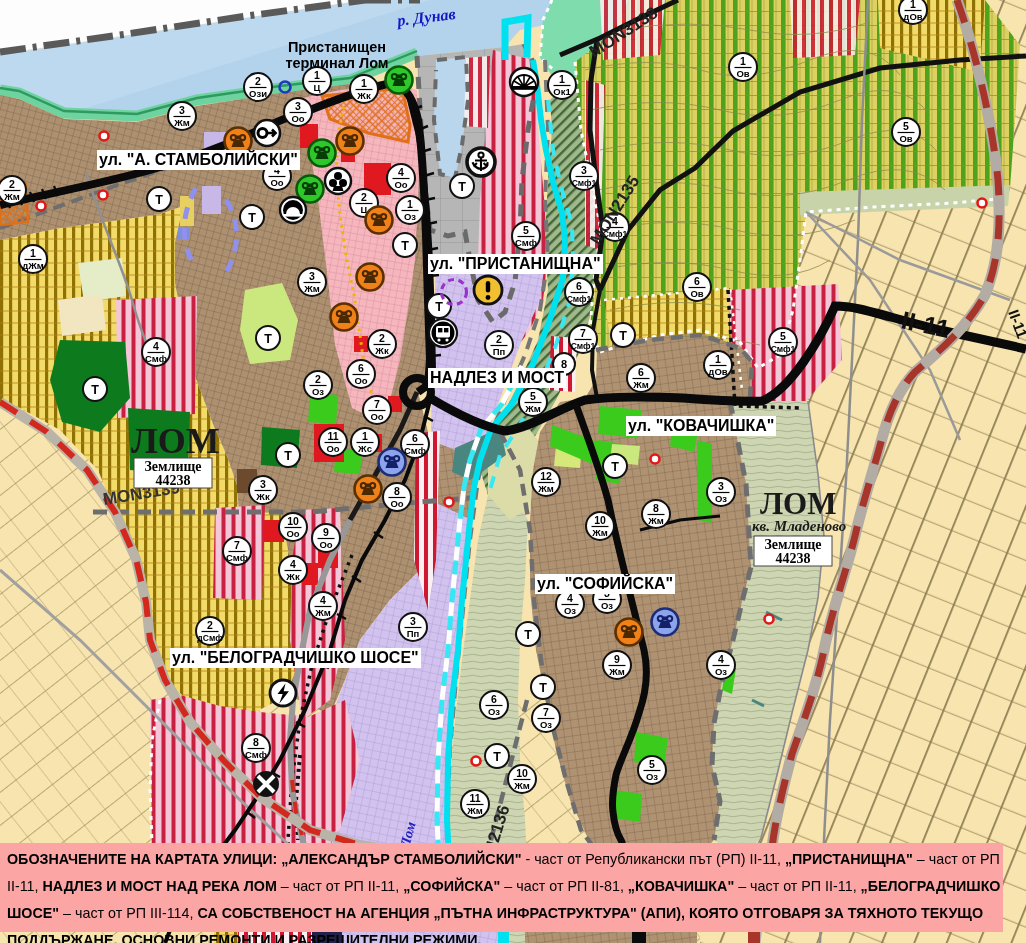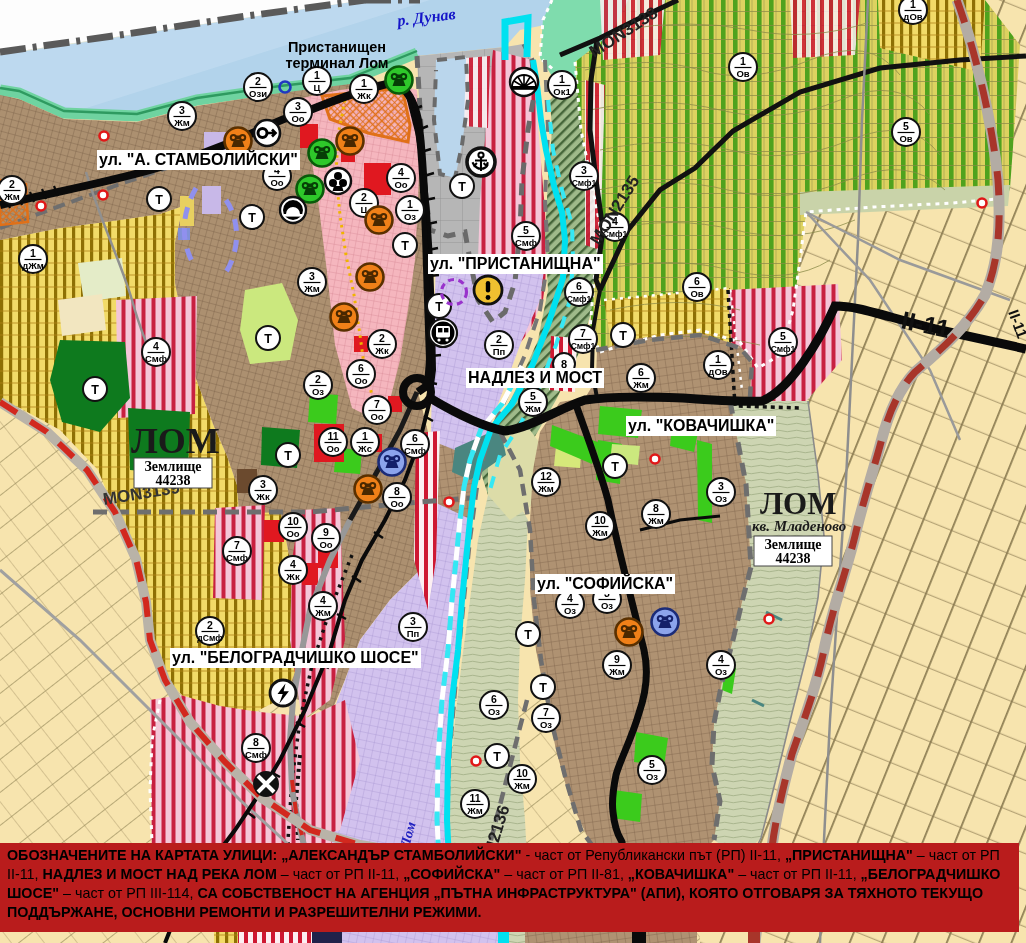--- a/index.html
+++ b/index.html
@@ -1,19 +1,19 @@
 <!DOCTYPE html>
 <html><head>
 <meta charset="utf-8">
 <style>
 html,body{margin:0;padding:0;background:#fff;}
 #map{position:relative;width:1026px;height:943px;overflow:hidden;font-family:"Liberation Sans",sans-serif;}
 svg{position:absolute;top:0;left:0;}
 .lbl{position:absolute;background:#fff;color:#000;font-weight:bold;font-size:16px;white-space:nowrap;padding:1px 2px;}
-#btext{position:absolute;left:0;top:843px;width:996px;height:80px;background:#b91c1c;padding:3px 16px 6px 7px;font-size:14.3px;line-height:19px;font-weight:bold;color:#000;}
+#btext{position:absolute;left:0;top:843px;width:996px;height:80px;background:#fca5a5;padding:3px 0 6px 7px;font-size:14.3px;line-height:27px;font-weight:bold;color:#000;}
 #btext .n{font-weight:normal;}
 </style>
 </head>
 <body>
 <div id="map">
 <svg width="1026" height="943" viewBox="0 0 1026 943">
 <defs>
 <pattern id="pYellow" width="9" height="12" patternUnits="userSpaceOnUse">
   <rect width="9" height="12" fill="#F2DB68"></rect>
   <rect x="0" width="3.2" height="12" fill="#8E7004"></rect>
@@ -1084,21 +1084,21 @@
         <rect x="754" y="536" width="78" height="30" fill="#FFF" stroke="#444" stroke-width="1"></rect>
 <text x="793" y="549" font-family="Liberation Serif,serif" font-weight="bold" font-size="14" text-anchor="middle" fill="#000">Землище</text>
 <text x="793" y="563" font-family="Liberation Serif,serif" font-weight="bold" font-size="14" text-anchor="middle" fill="#000">44238</text>
       </g>
 </svg>
 
 <div class="lbl" style="left:97px;top:150px;">ул. "А. СТАМБОЛИЙСКИ"</div>
 
 <div class="lbl" style="left:428px;top:254px;">ул. "ПРИСТАНИЩНА"</div>
 
-<div class="lbl" style="left:466px;top:368px;">НАДЛЕЗ И МОСТ</div>
+<div class="lbl" style="left:428px;top:368px;">НАДЛЕЗ И МОСТ</div>
 
 <div class="lbl" style="left:626px;top:416px;">ул. "КОВАЧИШКА"</div>
 
 <div class="lbl" style="left:535px;top:574px;">ул. "СОФИЙСКА"</div>
 
 <div class="lbl" style="left:170px;top:648px;">ул. "БЕЛОГРАДЧИШКО ШОСЕ"</div>
 
 <div id="btext">ОБОЗНАЧЕНИТЕ НА КАРТАТА УЛИЦИ: „АЛЕКСАНДЪР СТАМБОЛИЙСКИ" <span class="n">- част от Републикански път (РП) II-11,</span> „ПРИСТАНИЩНА" <span class="n">– част от РП II-11,</span> НАДЛЕЗ И МОСТ НАД РЕКА ЛОМ <span class="n">– част от РП II-11,</span> „СОФИЙСКА" <span class="n">– част от РП II-81,</span> „КОВАЧИШКА" <span class="n">– част от РП II-11,</span> „БЕЛОГРАДЧИШКО ШОСЕ" <span class="n">– част от РП III-114,</span> СА СОБСТВЕНОСТ НА АГЕНЦИЯ „ПЪТНА ИНФРАСТРУКТУРА" (АПИ), КОЯТО ОТГОВАРЯ ЗА ТЯХНОТО ТЕКУЩО ПОДДЪРЖАНЕ, ОСНОВНИ РЕМОНТИ И РАЗРЕШИТЕЛНИ РЕЖИМИ.</div>
 </div>
 

